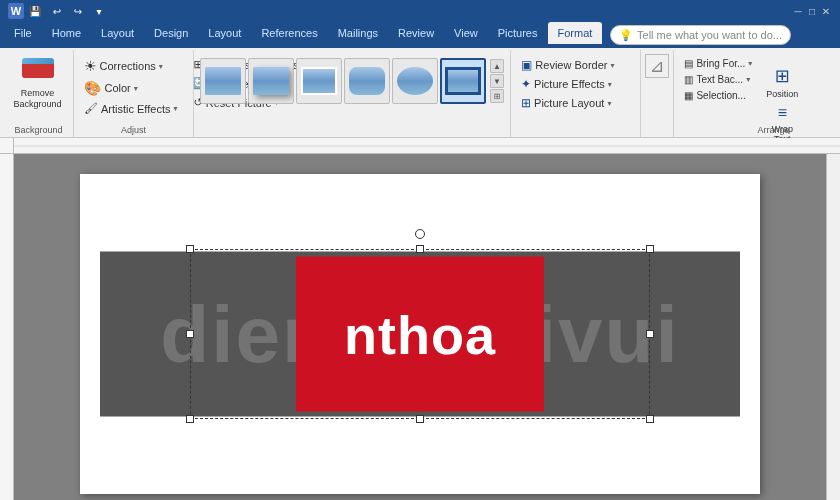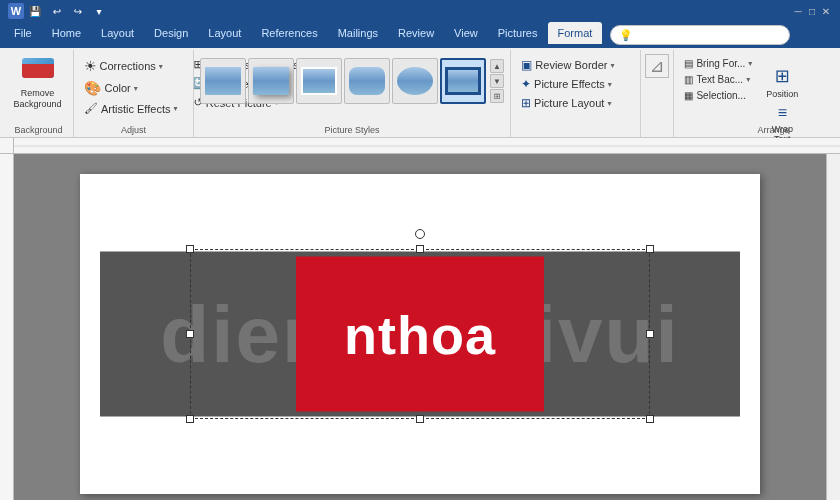--- a/index.html
+++ b/index.html
@@ -438,20 +438,21 @@
   <div class="ribbon-tab">Layout</div>
   <div class="ribbon-tab">References</div>
   <div class="ribbon-tab">Mailings</div>
   <div class="ribbon-tab">Review</div>
   <div class="ribbon-tab">View</div>
   <div class="ribbon-tab">Pictures</div>
   <div class="ribbon-tab active">Format</div>
 
   <div class="tell-me-bar">
     <span class="tell-me-icon">💡</span>
+    <span style="font-size:11px;color:#888;">Tell me what you want to do...</span>
   </div>
 </div>
 
 <div class="ribbon-bar">
 
   <div class="ribbon-group" style="min-width:70px;">
     <div class="ribbon-group-content">
       <div class="remove-bg-btn">
         <div class="remove-bg-icon"></div>
         <div class="remove-bg-label">Remove<br>Background</div>
@@ -526,21 +527,20 @@
       <div class="gallery-thumb selected">
         <div class="gallery-thumb-selected-style"></div>
       </div>
 
       <div class="gallery-scroll-btns">
         <div class="gallery-scroll-btn">▲</div>
         <div class="gallery-scroll-btn">▼</div>
         <div class="gallery-scroll-btn">⊞</div>
       </div>
     </div>
-    <div class="picture-styles-label">Picture Styles</div>
   </div>
 
   <div class="ribbon-right-group" style="min-width:130px;">
     <div class="ribbon-right-content">
       <div class="ribbon-dropdown-btn">
         <span style="font-size:12px;color:#1e4d8c;">▣</span>
         <span> Review Border</span>
         <span class="dropdown-arrow">▾</span>
       </div>
       <div class="ribbon-dropdown-btn">

